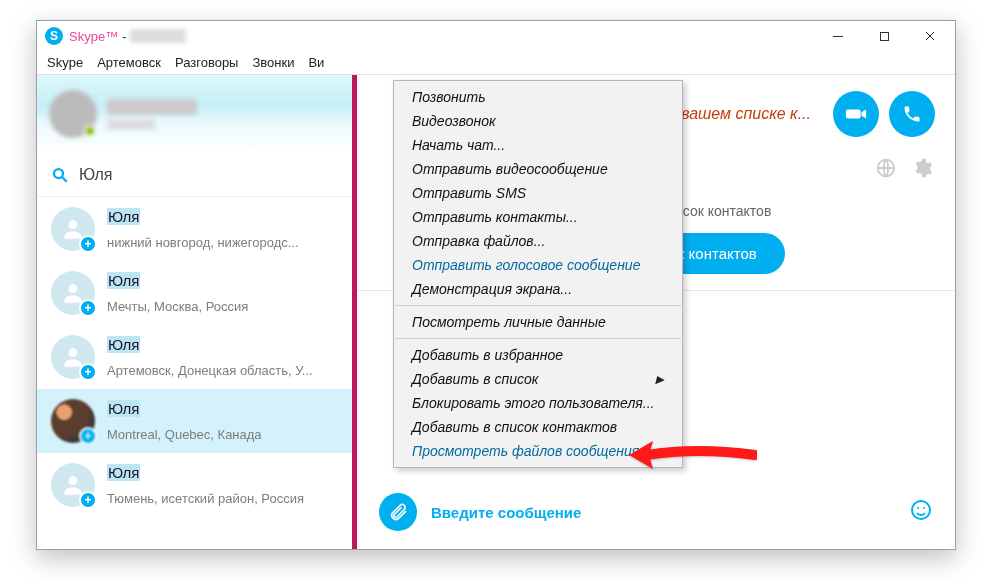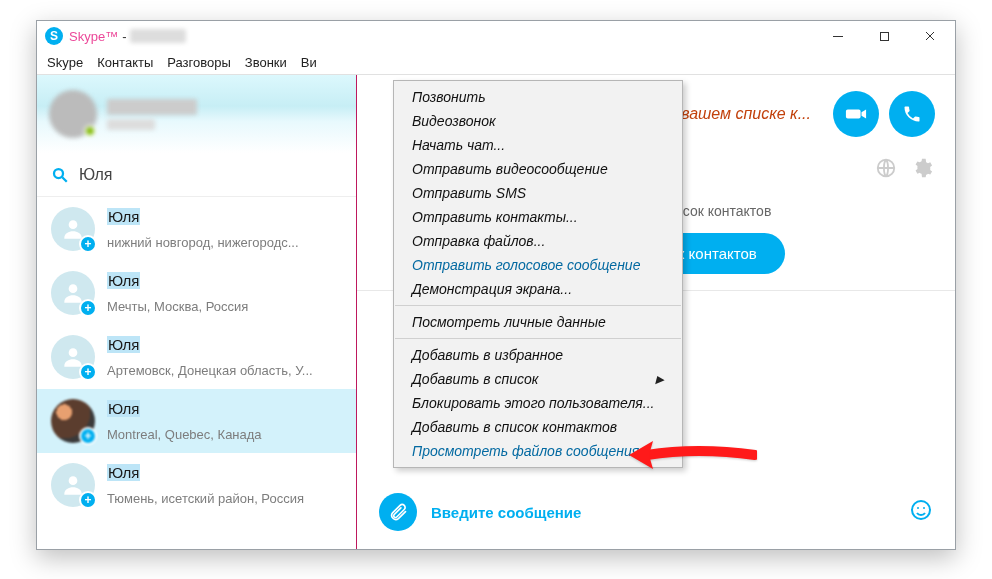--- a/index.html
+++ b/index.html
@@ -7,21 +7,21 @@
   .window { position: absolute; left: 36px; top: 20px; width: 920px; height: 530px; border: 1px solid #9aa0a6; background: #fff; box-shadow: 0 8px 24px rgba(0,0,0,0.25); display: flex; flex-direction: column; }
   .titlebar { height: 30px; display: flex; align-items: center; padding: 0 2px 0 8px; }
   .skype-logo { width: 18px; height: 18px; border-radius: 50%; background: #00aff0; color: #fff; font-weight: bold; display: flex; align-items: center; justify-content: center; font-size: 12px; margin-right: 6px; }
   .title-text { font-size: 13px; color: #ec4899; }
   .title-sep { margin: 0 4px; color: #333; font-size: 13px; }
   .title-blur { width: 56px; height: 14px; background: #ddd; filter: blur(2px); border-radius: 2px; }
   .wincontrols { margin-left: auto; display: flex; }
   .wincontrol { width: 46px; height: 30px; display: flex; align-items: center; justify-content: center; font-size: 14px; color: #333; }
   .menubar { height: 24px; display: flex; align-items: center; gap: 14px; padding: 0 10px; font-size: 13px; color: #222; border-bottom: 1px solid #e1e1e1; }
   .content { flex: 1; display: flex; min-height: 0; }
-  .left-col { width: 320px; position: relative; display: flex; flex-direction: column; border-right: 1px solid #be185d; }
+  .left-col { width: 320px; position: relative; display: flex; flex-direction: column; border-right: 5px solid #be185d; }
   .profile-area { height: 78px; position: relative; background: linear-gradient(180deg,#dcf8fd 0%, #c7eef5 40%, #e8f9fd 60%, #fff 100%); display:flex; align-items:center; padding:0 12px; gap:10px; }
   .profile-avatar { width: 48px; height: 48px; border-radius: 50%; background: #bbb; filter: blur(2px); position: relative; }
   .presence-dot { width:12px; height:12px; border-radius:50%; background:#7fba00; position:absolute; bottom:1px; right:1px; border:2px solid #fff; filter:none; }
   .profile-name-blur { width: 90px; height: 16px; background:#ccc; filter: blur(2px); border-radius:2px; margin-bottom:4px;}
   .profile-sub-blur { width: 48px; height: 11px; background:#ddd; filter: blur(2px); border-radius:2px;}
   .searchbar { height: 44px; display:flex; align-items:center; padding: 0 14px; gap:10px; border-bottom:1px solid #eee;}
   .search-icon-svg { color:#00aff0; }
   .search-text { font-size: 16px; color:#444; }
   .contact-list { flex:1; overflow:hidden; }
   .contact { display:flex; align-items:center; gap:12px; padding:10px 14px; cursor:default; }
@@ -83,21 +83,21 @@
       <div class="wincontrol">
         <svg width="12" height="12" viewBox="0 0 12 12">
             <path d="M2 2 L10 10 M10 2 L2 10" stroke="#333" stroke-width="1"></path>
           </svg>
       </div>
     </div>
   </div>
 
   <div class="menubar">
     <span>Skype</span>
-    <span>Контакты</span>
+    <span>Артемовск</span>
     <span>Разговоры</span>
     <span>Звонки</span>
     <span>Ви</span>
   </div>
 
   <div class="content">
 
     <div class="left-col">
       <div class="profile-area">
         <div class="profile-avatar">

